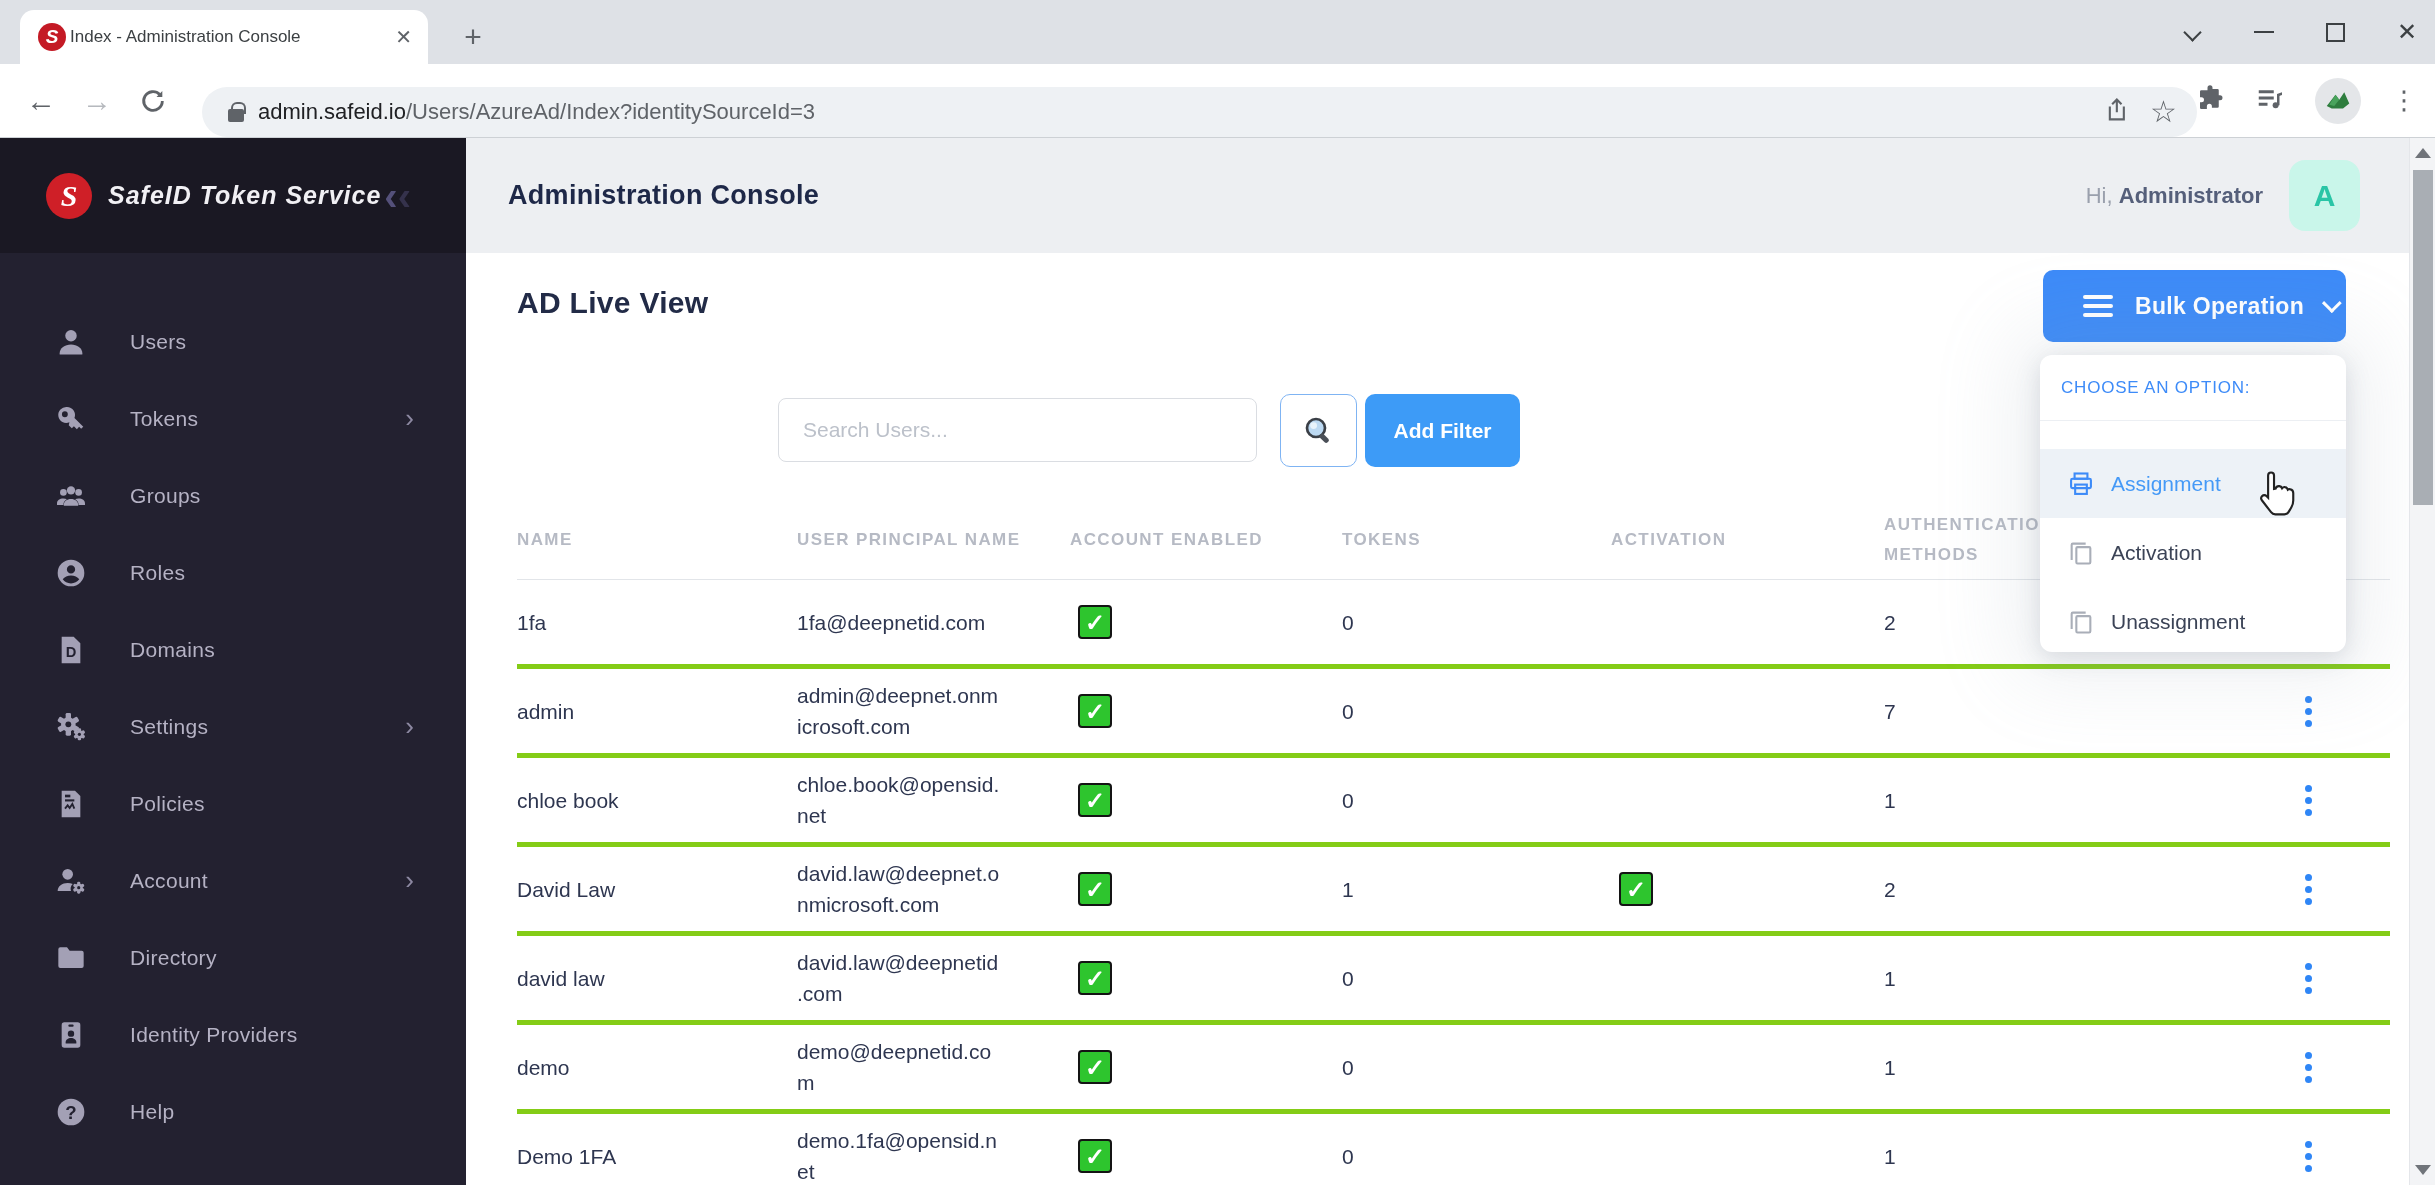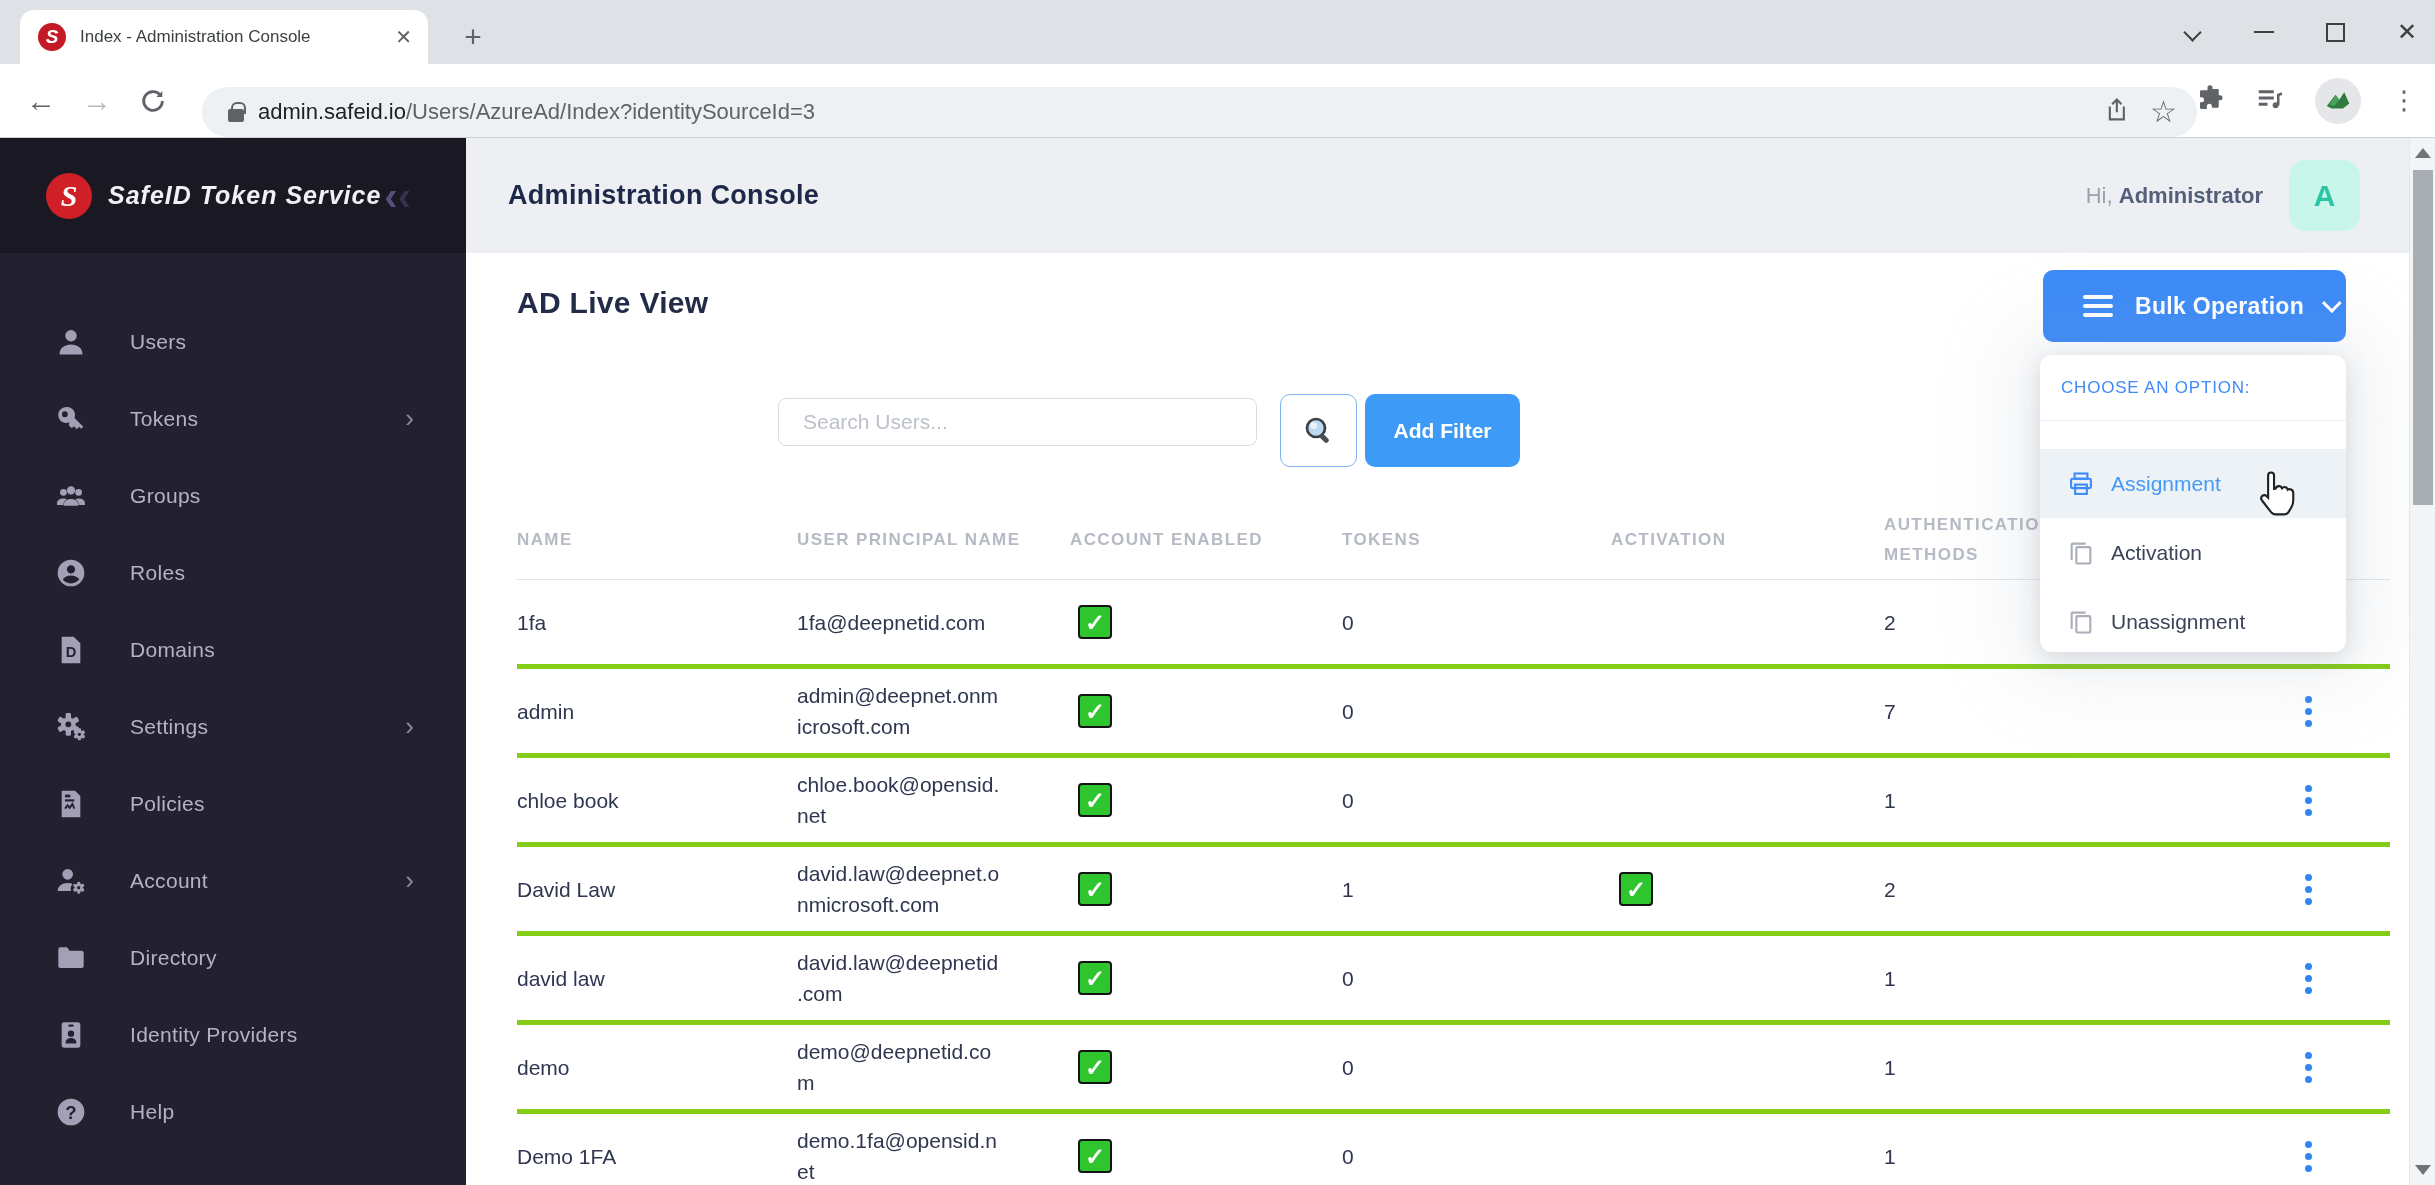--- a/index.html
+++ b/index.html
@@ -4,21 +4,21 @@
 <style>
   * { margin:0; padding:0; box-sizing:border-box; }
   html,body { background:#555; }
   body { font-family:"Liberation Sans", sans-serif; }
   .screen { position:relative; width:2435px; height:1185px; background:#fff; overflow:hidden; }
 
   
   .titlebar { position:absolute; left:0; top:0; width:2435px; height:64px; background:#dee1e6; }
   .tab { position:absolute; left:20px; top:10px; width:408px; height:54px; background:#fff; border-radius:14px 14px 0 0; display:flex; align-items:center; padding:0 16px 0 18px; }
   .favicon { width:28px; height:28px; border-radius:50%; background:#c41a25; color:#fff; font-size:19px; font-weight:bold; font-style:italic; display:flex; align-items:center; justify-content:center; flex:none; }
-  .tab-title { margin-left:14px; font-size:17px; color:#3c4043; white-space:nowrap; overflow:hidden; flex:1; }
+  .tab-title { margin-left:4px; font-size:17px; color:#3c4043; white-space:nowrap; overflow:hidden; flex:1; }
   .tab-close { font-size:20px; color:#5f6368; margin-left:10px; cursor:default; }
   .newtab-btn { position:absolute; left:452px; top:16px; font-size:30px; color:#5f6368; width:42px; height:42px; display:flex; align-items:center; justify-content:center; }
   .win-controls { position:absolute; right:18px; top:0; height:64px; display:flex; align-items:center; gap:52px; color:#3c4043; }
   .chev-down { width:16px; height:16px; position:relative; }
   .chev-down::before { content:""; position:absolute; left:0; top:2px; width:11px; height:11px; border-right:2px solid #3c4043; border-bottom:2px solid #3c4043; transform:rotate(45deg); }
   .win-min { width:20px; height:2px; background:#3c4043; }
   .win-max { width:19px; height:19px; border:2px solid #3c4043; }
   .win-close { font-size:24px; line-height:1; }
 
   .toolbar { position:absolute; left:0; top:64px; width:2435px; height:74px; background:#fff; border-bottom:1px solid #cdd1d5; }
@@ -60,21 +60,21 @@
 
   .bulk-btn { position:absolute; right:63px; top:132px; width:303px; height:72px; border-radius:10px; background:#3d8bf8; display:flex; align-items:center; cursor:pointer;justify-content:center; }
   .burger { margin-left:30px; width:30px; }
   .burger i { display:block; height:4.5px; background:#fff; border-radius:3px; margin:4.5px 0; }
   .bulk-label { color:#fff; font-size:23px; font-weight:bold; margin-left:22px; letter-spacing:.3px; }
   .bulk-chev { margin-left:18px; width:14px; height:14px; border-right:3px solid #fff; border-bottom:3px solid #fff; transform:rotate(45deg) translateY(-4px); }
 
   .select-box { position:absolute; left:51px; top:260px; width:216px; height:64px; border:1px solid #d3d7dc; border-radius:8px; background:#fff; display:flex; align-items:center; padding:0 18px 0 26px; cursor:pointer; }
   .select-val { font-size:21px; color:#2c3245; flex:1; white-space:nowrap; overflow:hidden; }
   .select-chev { width:11px; height:11px; border-right:2px solid #555; border-bottom:2px solid #555; transform:rotate(45deg) translateY(-3px); flex:none; }
-  .search-input { position:absolute; left:312px; top:260px; width:479px; height:48px; border:1px solid #dadde2; border-radius:8px; font-size:21px; color:#2c3245; padding:0 24px; font-family:"Liberation Sans",sans-serif; }
+  .search-input { position:absolute; left:312px; top:260px; width:479px; height:64px; border:1px solid #dadde2; border-radius:8px; font-size:21px; color:#2c3245; padding:0 24px; font-family:"Liberation Sans",sans-serif; }
   .search-input::placeholder { color:#bcc1ca; }
   .search-btn { position:absolute; left:814px; top:256px; width:77px; height:73px; background:#fff; border:1px solid #7fb4f3; border-radius:10px; display:flex; align-items:center; justify-content:center; cursor:pointer; }
   .addfilter-btn { position:absolute; left:899px; top:256px; width:155px; height:73px; background:#3d9bf7; border:none; border-radius:10px; color:#fff; font-size:21px; font-weight:600; cursor:pointer; font-family:"Liberation Sans",sans-serif; }
 
   
   .tbl { position:absolute; left:51px; top:362px; width:1873px; }
   .tbl-head, .tbl-row { display:grid; grid-template-columns:280px 273px 272px 269px 273px 271px 1fr; align-items:center; }
   .tbl-head { height:80px; border-bottom:1px solid #e2e5e9; }
   .th { font-size:17px; font-weight:bold; color:#b6bac4; letter-spacing:1.4px; text-transform:uppercase; line-height:30px; padding-right:42px; }
   .tbl-row { height:89px; border-bottom:5px solid #84cc16; }

